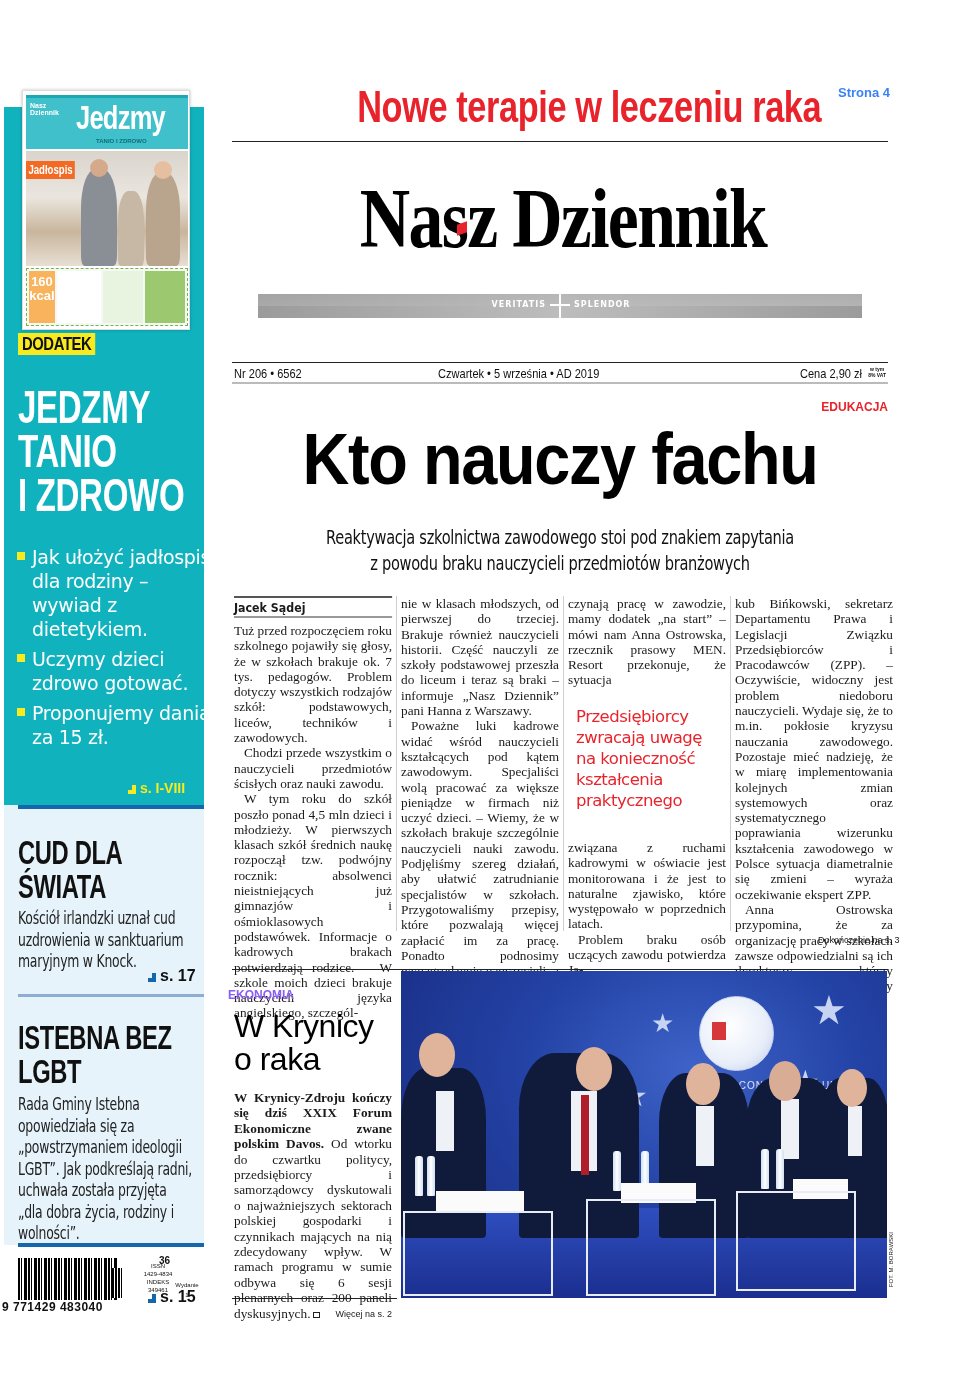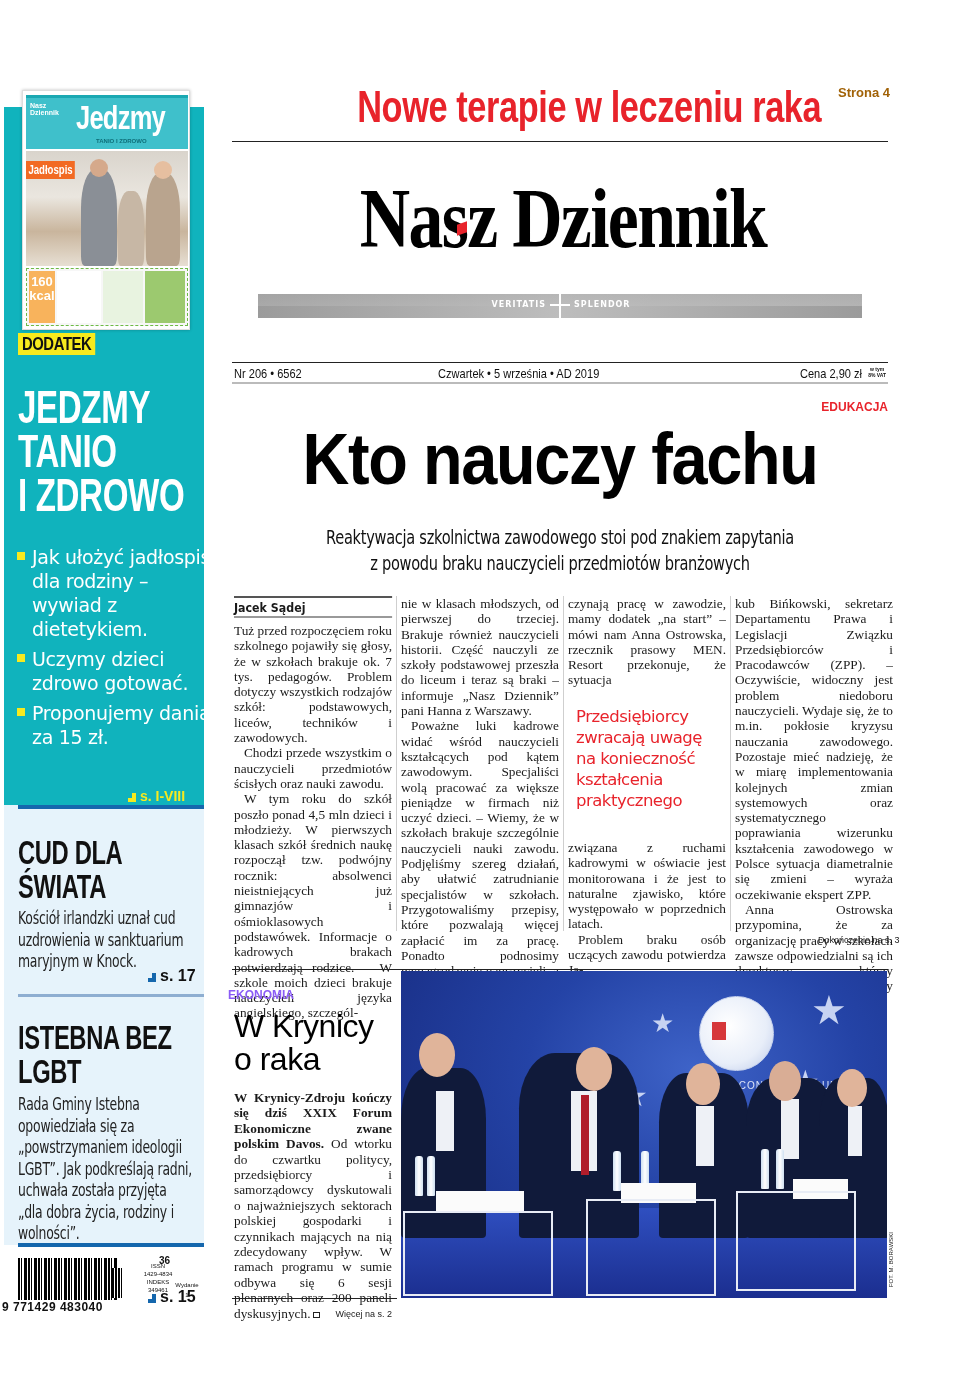--- a/index.html
+++ b/index.html
@@ -22,42 +22,42 @@
   .cover-kcal { position: absolute; left: 2px; top: 2px; width: 26px; height: 52px; background: #f8b35c; color: #fff; font: bold 13px "Liberation Sans", sans-serif; text-align: center; line-height: 14px; padding-top: 4px; }
   .cover-box2 { position: absolute; left: 30px; top: 2px; width: 44px; height: 52px; background: #fff; }
   .cover-box3 { position: absolute; left: 76px; top: 2px; width: 40px; height: 52px; background: #e8f3e0; }
   .cover-box4 { position: absolute; left: 118px; top: 2px; width: 40px; height: 52px; background: #9cc96f; }
   .dodatek { position: absolute; left: 18px; top: 333px; background: #f7ea1e; color: #111; font: bold 19px "Liberation Sans", sans-serif; padding: 0 5px; height: 22px; line-height: 22px; transform: scaleX(.78); transform-origin: left; letter-spacing: -0.5px; }
 
   .promo-title { position: absolute; left: 18px; top: 385px; color: #fff; font: bold 46px "Liberation Sans", sans-serif; line-height: 44px; transform: scaleX(.72); transform-origin: left top; width: 260px; letter-spacing: -0.5px; }
   .promo-list { position: absolute; left: 16px; top: 545px; width: 196px; list-style: none; }
   .promo-list li { position: relative; padding-left: 16px; color: #fff; font: 19px "DejaVu Sans", sans-serif; line-height: 24px; margin-bottom: 6px; letter-spacing: -0.3px; }
   .promo-list li .bullet { position: absolute; left: 1px; top: 7px; width: 8px; height: 8px; background: #f7ea1e; }
-  .promo-ref { position: absolute; left: 128px; top: 780px; color: #f7ea1e; font: bold 14px "Liberation Sans", sans-serif; margin-top: 8px; }
+  .promo-ref { position: absolute; left: 128px; top: 780px; color: #f7ea1e; font: bold 14px "Liberation Sans", sans-serif; }
   .ref-mark { display: inline-block; width: 8px; height: 9px; border-right: 4px solid currentColor; border-bottom: 4px solid currentColor; margin-right: 4px; vertical-align: -1px; }
 
   .blue-panel { position: absolute; left: 4px; top: 805px; width: 200px; height: 440px; background: #e6f3fb; }
   .blue-rule { position: absolute; left: 18px; width: 186px; height: 4px; background: #1567ad; }
   .mid-rule { position: absolute; left: 18px; width: 186px; height: 3px; background: #8eaed1; }
   .side-headline { position: absolute; left: 18px; font: bold 33px "Liberation Sans", sans-serif; line-height: 34px; color: #111; transform: scaleX(.72); transform-origin: left top; width: 260px; letter-spacing: -0.5px; }
   .side-text { position: absolute; left: 18px; width: 240px; font: 17px "DejaVu Sans", sans-serif; line-height: 21.5px; color: #222; transform: scaleX(.73); transform-origin: left top; letter-spacing: -0.3px; }
   .side-ref { position: absolute; font: bold 16px "Liberation Sans", sans-serif; color: #111; }
   .side-ref .ref-mark { color: #1567ad; }
 
   .barcode { position: absolute; left: 18px; top: 1258px; width: 100px; height: 42px;
     background: repeating-linear-gradient(90deg, #000 0 2px, #fff 2px 3px, #000 3px 4px, #fff 4px 6px, #000 6px 9px, #fff 9px 10px); }
   .barcode-num { position: absolute; left: 2px; top: 1300px; font: bold 12px "Liberation Sans", sans-serif; letter-spacing: 0.5px; }
   .barcode2 { position: absolute; left: 112px; top: 1268px; width: 10px; height: 30px; background: repeating-linear-gradient(90deg, #000 0 2px, #fff 2px 3px); }
   .barcode2-num { position: absolute; left: 113px; top: 1255px; font: bold 10px "Liberation Sans", sans-serif; margin-left: 46px; }
   .issn { position: absolute; left: 143px; top: 1262px; font: 6px "Liberation Sans", sans-serif; line-height: 8px; text-align: center; width: 30px; }
   .wydanie { position: absolute; left: 172px; top: 1280px; font: 6px "Liberation Sans", sans-serif; line-height: 10px; text-align: center; width: 30px; }
 
   
   .teaser { position: absolute; left: 300px; top: 82px; width: 520px; text-align: center; color: #e8232b; font: bold 44px "Liberation Sans", sans-serif; transform: scaleX(.78); transform-origin: center top; letter-spacing: -0.5px; white-space: nowrap; }
-  .teaser-page { position: absolute; left: 838px; top: 85px; font: bold 13px "Liberation Sans", sans-serif; color: #a16207; }
+  .teaser-page { position: absolute; left: 838px; top: 85px; font: bold 13px "Liberation Sans", sans-serif; color: #3b82f6; }
   .top-rule { position: absolute; left: 232px; top: 141px; width: 656px; height: 1px; background: #222; }
   .masthead { position: absolute; left: 258px; top: 170px; width: 610px; text-align: center; font: bold 84px "Liberation Serif", serif; color: #000; letter-spacing: -2px; transform: scaleX(.83); transform-origin: center top; white-space: nowrap; }
   .mast-flag { position: absolute; left: 457px; top: 223px; width: 10px; height: 11px; background: #e8232b; transform: skewY(-20deg); }
   .motto-bar { position: absolute; left: 258px; top: 294px; width: 604px; height: 24px; background: linear-gradient(90deg, #9b9b9b 0%, #bdbdbd 50%, #9b9b9b 100%); }
   .motto-bar::before { content: ""; position: absolute; left: 0; top: 0; width: 100%; height: 12px; background: linear-gradient(178deg, #a9a9a9 0%, #c4c4c4 100%); opacity: .6; }
   .motto-left { position: absolute; right: 316px; top: 6px; font: bold 8px "DejaVu Sans", sans-serif; color: #fff; letter-spacing: 1px; }
   .motto-right { position: absolute; left: 316px; top: 6px; font: bold 8px "DejaVu Sans", sans-serif; color: #fff; letter-spacing: 1px; }
   .motto-cross-v { position: absolute; left: 301px; top: 0; width: 2px; height: 24px; background: #fff; }
   .motto-cross-h { position: absolute; left: 292px; top: 10px; width: 20px; height: 1.5px; background: #fff; }
 

